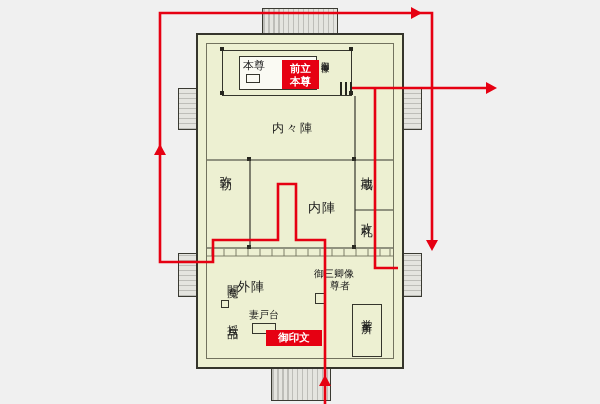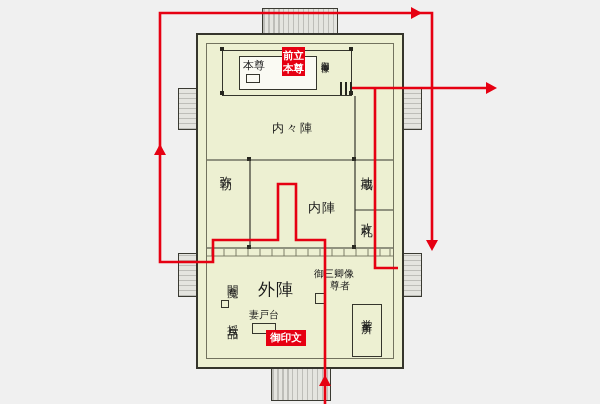--- a/index.html
+++ b/index.html
@@ -35,40 +35,40 @@
   <div class="porch h" style="left:403px;top:88px;width:19px;height:42px;"></div>
   <div class="porch h" style="left:403px;top:253px;width:19px;height:44px;"></div>
 
   <div class="building"></div>
   <div class="inner"></div>
 
   <div class="room" style="left:222px;top:50px;width:130px;height:46px;"></div>
   <div class="enclosure" style="left:239px;top:56px;width:78px;height:34px;"></div>
   <div class="lbl" style="left:243px;top:59px;font-size:11px;">本尊</div>
   <div class="sq" style="left:246px;top:74px;width:14px;height:9px;"></div>
-  <div class="redbox" style="left:282px;top:47px;width:23px;height:29px;font-size:10.5px;line-height:13px;">
+  <div class="redbox" style="left:282px;top:60px;width:37px;height:29px;font-size:10.5px;line-height:13px;">
     <span>前立</span>
     <span>本尊</span>
   </div>
   <div class="lbl vert" style="left:320px;top:55px;font-size:8.5px;letter-spacing:1px;">御三卿像</div>
   <div class="hatch" style="left:340px;top:82px;width:13px;height:13px;"></div>
 
   <div class="lbl" style="left:272px;top:122px;font-size:12px;letter-spacing:2px;">内々陣</div>
   <div class="lbl vert" style="left:218px;top:167px;font-size:12px;">弥勒</div>
   <div class="lbl vert" style="left:359px;top:167px;font-size:12px;">地蔵</div>
   <div class="lbl vert" style="left:359px;top:214px;font-size:12px;">改札</div>
   <div class="lbl" style="left:308px;top:201px;font-size:13px;letter-spacing:1px;">内陣</div>
 
-  <div class="lbl" style="left:258px;top:280px;font-size:17px;letter-spacing:1px;">外陣</div>
+  <div class="lbl" style="left:237px;top:280px;font-size:13px;letter-spacing:1px;">外陣</div>
   <div class="lbl vert" style="left:226px;top:276px;font-size:11px;">閻魔</div>
   <div class="sq" style="left:221px;top:300px;width:8px;height:8px;"></div>
   <div class="lbl vert" style="left:226px;top:316px;font-size:11px;">授与品</div>
   <div class="lbl" style="left:249px;top:309px;font-size:10px;">妻戸台</div>
   <div class="sq" style="left:252px;top:323px;width:24px;height:11px;"></div>
-  <div class="redbox" style="left:266px;top:330px;width:40px;height:16px;font-size:10.5px;">御印文</div>
+  <div class="redbox" style="left:266px;top:330px;width:56px;height:16px;font-size:10.5px;">御印文</div>
   <div class="lbl" style="left:314px;top:268px;font-size:10px;">御三卿像</div>
   <div class="lbl" style="left:330px;top:280px;font-size:10px;">尊者</div>
   <div class="sq" style="left:315px;top:293px;width:11px;height:11px;"></div>
   <div class="sq" style="left:352px;top:304px;width:30px;height:53px;"></div>
   <div class="lbl vert" style="left:360px;top:310px;font-size:11px;">堂番所</div>
 
   <div class="pillar" style="left:220px;top:47px;"></div>
   <div class="pillar" style="left:349px;top:47px;"></div>
   <div class="pillar" style="left:220px;top:91px;"></div>
   <div class="pillar" style="left:349px;top:91px;"></div>

